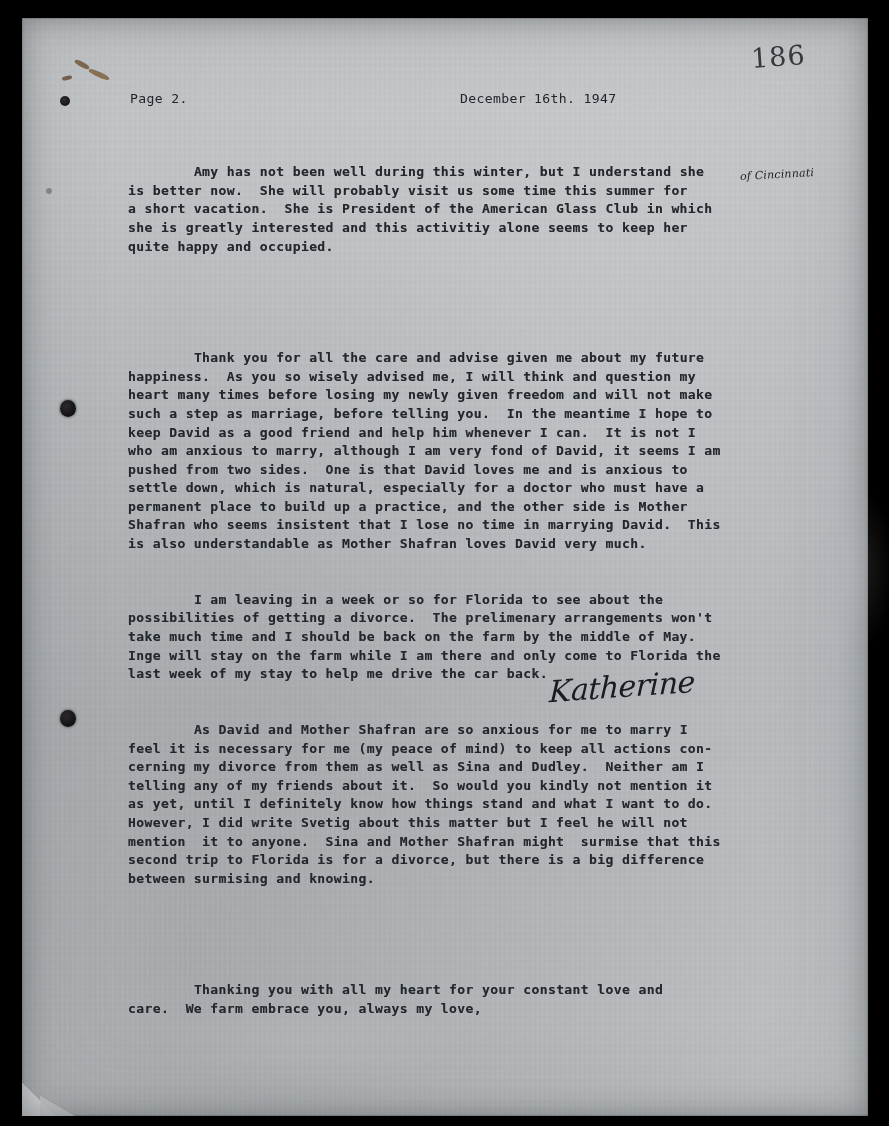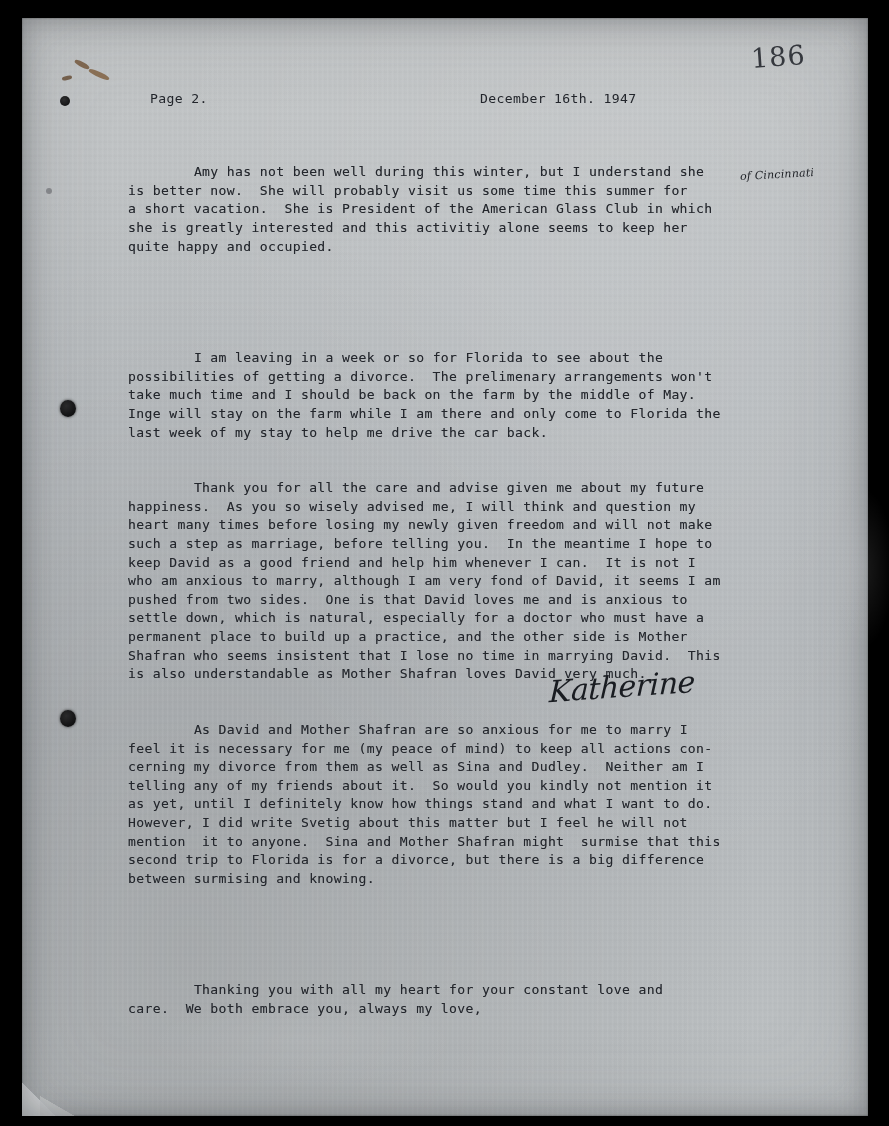--- a/index.html
+++ b/index.html
@@ -123,21 +123,20 @@
     letter-spacing: 0.35px;
   }
 
   .head-row {
     position: absolute;
     left: 108px;
     top: 72px;
     width: 640px;
     display: flex;
     justify-content: flex-start;
-    margin-left: 20px;
   }
   .head-row .page-no { width: 330px; }
   .head-row .date { }
 
   #archive-number {
     position: absolute;
     right: 62px;
     top: 30px;
     font-family: "DejaVu Serif", serif;
     font-size: 27px;
@@ -146,20 +145,21 @@
     transform: rotate(-4deg);
   }
 
   #body-text {
     position: absolute;
     left: 106px;
     top: 108px;
     width: 706px;
     white-space: pre-wrap;
     text-shadow: 0 0 0.6px rgba(35,38,44,0.35);
+    font-weight: bold;
   }
 
   .para { margin: 0 0 0 0; }
   .gap { height: 18.6px; }
 
   
   #annotation {
     position: absolute;
     left: 718px;
     top: 148px;
@@ -223,48 +223,48 @@
         <span class="date">December 16th. 1947</span>
       </div>
 
       <div id="body-text">
         <div class="para">        Amy has not been well during this winter, but I understand she
 is better now.  She will probably visit us some time this summer for
 a short vacation.  She is President of the American Glass Club in which
 she is greatly interested and this activitiy alone seems to keep her
 quite happy and occupied.</div>
         <div class="gap"></div>
-        <div class="para">        I am leaving in a week or so for Florida to see about the
-possibilities of getting a divorce.  The prelimenary arrangements won't
-take much time and I should be back on the farm by the middle of May.
-Inge will stay on the farm while I am there and only come to Florida the
-last week of my stay to help me drive the car back.</div>
         <div class="para">        Thank you for all the care and advise given me about my future
 happiness.  As you so wisely advised me, I will think and question my
 heart many times before losing my newly given freedom and will not make
 such a step as marriage, before telling you.  In the meantime I hope to
 keep David as a good friend and help him whenever I can.  It is not I
 who am anxious to marry, although I am very fond of David, it seems I am
 pushed from two sides.  One is that David loves me and is anxious to
 settle down, which is natural, especially for a doctor who must have a
 permanent place to build up a practice, and the other side is Mother
 Shafran who seems insistent that I lose no time in marrying David.  This
 is also understandable as Mother Shafran loves David very much.</div>
+        <div class="para">        I am leaving in a week or so for Florida to see about the
+possibilities of getting a divorce.  The prelimenary arrangements won't
+take much time and I should be back on the farm by the middle of May.
+Inge will stay on the farm while I am there and only come to Florida the
+last week of my stay to help me drive the car back.</div>
         <div class="para">        As David and Mother Shafran are so anxious for me to marry I
 feel it is necessary for me (my peace of mind) to keep all actions con-
 cerning my divorce from them as well as Sina and Dudley.  Neither am I
 telling any of my friends about it.  So would you kindly not mention it
 as yet, until I definitely know how things stand and what I want to do.
 However, I did write Svetig about this matter but I feel he will not
 mention  it to anyone.  Sina and Mother Shafran might  surmise that this
 second trip to Florida is for a divorce, but there is a big difference
 between surmising and knowing.</div>
         <div class="gap"></div>
         <div class="para">        Thanking you with all my heart for your constant love and
-care.  We both embrace you, always my love,</div>
+care.  We farm embrace you, always my love,</div>
       </div>
 
       <div id="annotation">of Cincinnati</div>
 
       <div id="signature">Katherine</div>
 
     </div>
   </div>
 </div>
 

